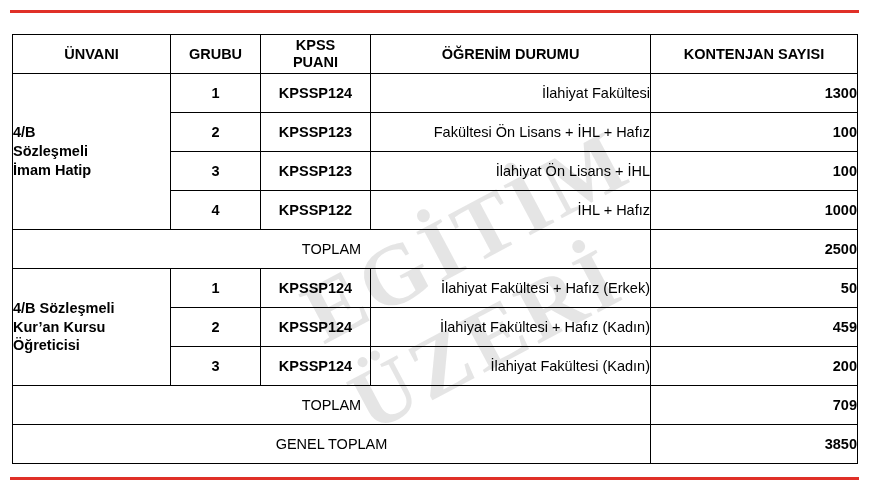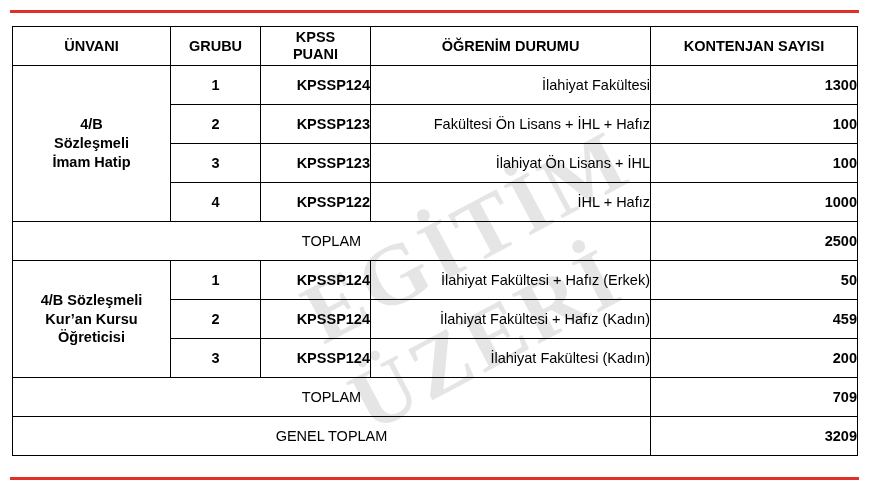--- a/index.html
+++ b/index.html
@@ -39,21 +39,21 @@
     transform: rotate(-28deg);
     letter-spacing: 4px;
     pointer-events: none;
     font-family: "Liberation Serif", serif;
     user-select: none;
   }
 
   table.main {
     position: absolute;
     left: 12px;
-    top: 26px;
+    top: 34px;
     width: 845px;
     border-collapse: collapse;
     table-layout: fixed;
     background: transparent;
   }
   table.main td, table.main th {
     border: 1px solid #000000;
     font-size: 14.5px;
     color: #000000;
     padding: 0;
@@ -63,33 +63,32 @@
   th.hdr {
     font-weight: bold;
     text-align: center;
     font-size: 15px;
     height: 48px;
     line-height: 1.15;
     padding: 2px 4px;
   }
   td.unvan {
     font-weight: bold;
-    text-align: center;
     line-height: 1.3;
     font-size: 15px;
     padding: 2px 4px;
   }
   td.grup {
     font-weight: bold;
     text-align: center;
     font-size: 15px;
   }
   td.puan {
     font-weight: bold;
-    text-align: right;
+    text-align: center;
     font-size: 15px;
     padding-left: 8px;
   }
   td.ogrenim {
     text-align: right;
     font-size: 15px;
     padding-left: 8px;
   }
   td.kont {
     font-weight: bold;
@@ -201,21 +200,21 @@
         <td class="ogrenim">İlahiyat Fakültesi (Kadın)</td>
         <td class="kont">200</td>
       </tr>
       <tr>
         <td class="toplam-label" colspan="4">TOPLAM</td>
         <td class="toplam-val">709</td>
       </tr>
 
       <tr>
         <td class="toplam-label" colspan="4">GENEL TOPLAM</td>
-        <td class="toplam-val">3209</td>
+        <td class="toplam-val">3850</td>
       </tr>
 
     </tbody>
   </table>
 
   <div class="rule bottom"></div>
 
 </div>
 
 </body></html>

